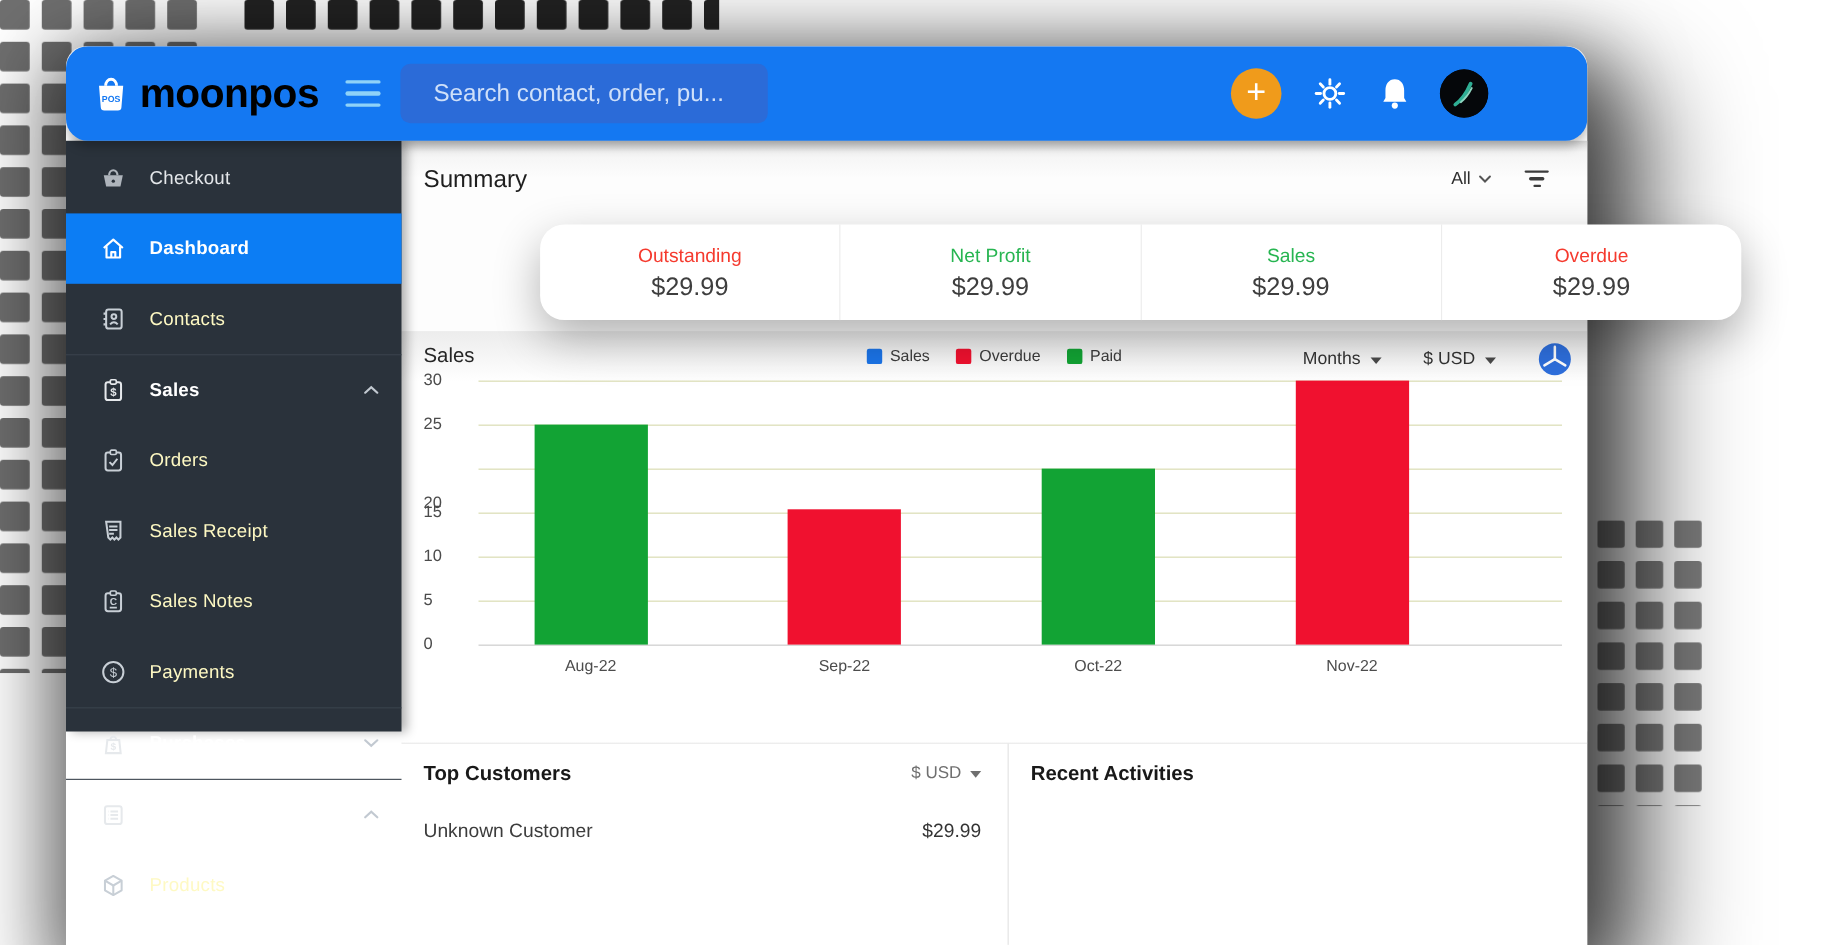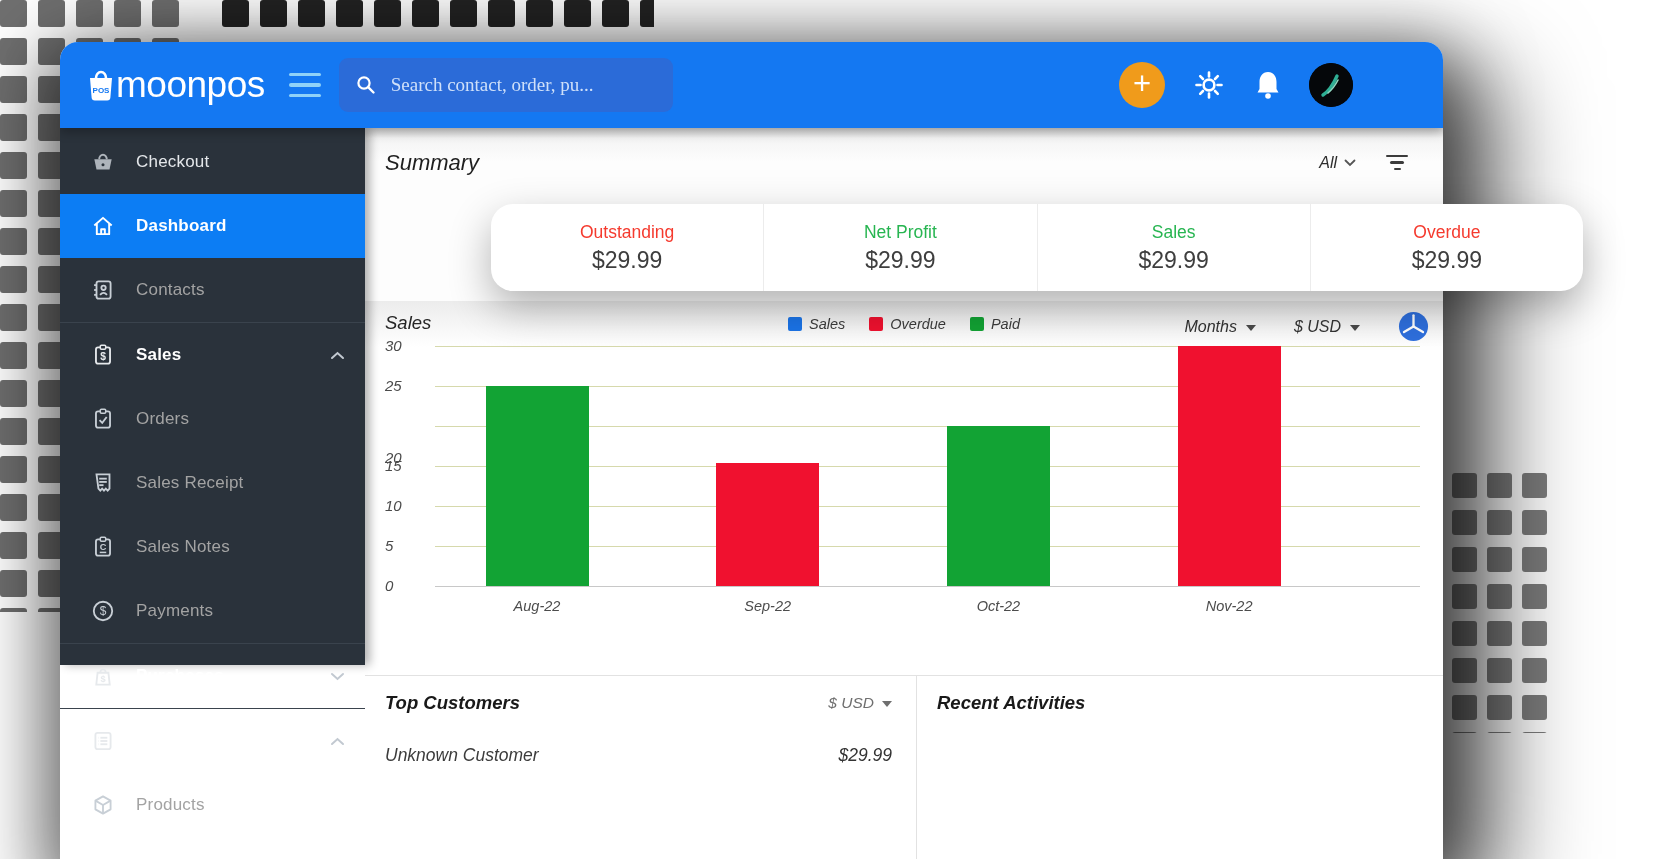--- a/index.html
+++ b/index.html
@@ -12,50 +12,50 @@
   .decor-top{left:222px;top:0;}
   .decor-right{left:1452px;top:473px;}
 
   
   .window{position:absolute;left:60px;top:42px;width:1383px;height:817px;z-index:2;
           background:#ffffff;border-radius:18px 18px 0 0;overflow:hidden;
           box-shadow:0 22px 70px 18px rgba(0,0,0,0.55), 55px 35px 95px 5px rgba(0,0,0,0.5);}
 
   
   .topbar{position:relative;height:86px;background:#1478f2;display:flex;align-items:center;
-          padding:0 26px;z-index:3;box-shadow:0 4px 10px rgba(0,0,0,0.28);}
-  .brand{color:#ffffff;font-size:37px;font-weight:normal;letter-spacing:-0.5px;}
+          padding:0 26px;z-index:3;box-shadow:0 4px 10px rgba(0,0,0,0.28);border-radius:20px;}
+  .brand{color:#000000;font-size:37px;font-weight:bold;letter-spacing:-0.5px;margin-left:11px;}
   .burger{margin-left:24px;width:32px;display:flex;flex-direction:column;gap:7px;cursor:pointer;}
   .burger i{display:block;height:3.5px;border-radius:2px;background:#8fd2f8;}
   .searchbox{margin-left:18px;width:334px;height:54px;border-radius:9px;background:#2b6bd8;
              display:flex;align-items:center;padding:0 16px;box-sizing:border-box;}
   .searchbox input{flex:1;background:transparent;border:none;outline:none;color:#eaf2ff;
-                   font-size:19px;margin-left:12px;font-family:Liberation Serif, serif;}
+                   font-size:22px;margin-left:12px;font-family:Liberation Sans, sans-serif;}
   .searchbox input::placeholder{color:#cfe0f9;opacity:1;}
   .tb-right{margin-left:auto;margin-right:64px;display:flex;align-items:center;gap:26px;}
   .plus-btn{width:46px;height:46px;border-radius:50%;background:#f09b1b;color:#fff;font-size:31px;
             display:flex;align-items:center;justify-content:center;line-height:1;padding-bottom:3px;
             box-sizing:border-box;cursor:pointer;}
   .avatar{width:44px;height:44px;border-radius:50%;background:#05070a;overflow:hidden;cursor:pointer;}
 
   
   .win-body{display:flex;height:537px;}
   .sidebar{width:305px;background:#2a323b;flex:0 0 305px;position:relative;z-index:2;
            box-shadow:5px 0 9px rgba(0,0,0,0.30);padding-top:2px;}
   .side-item{height:64px;display:flex;align-items:center;padding:0 20px 0 28px;cursor:pointer;position:relative;}
   .side-item .s-icon{width:30px;display:flex;justify-content:center;}
-  .side-item .s-label{margin-left:18px;font-size:17px;color:#a3a3a3;letter-spacing:0.2px;}
+  .side-item .s-label{margin-left:18px;font-size:17px;color:#fef9c3;letter-spacing:0.2px;}
   .side-item.section .s-label{color:#fff;font-weight:bold;}
   .side-item.light .s-label{color:#e4e7ea;}
   .side-item.active{background:#0c7df4;}
   .side-item.active .s-label{color:#fff;font-weight:bold;}
   .side-item .chev{margin-left:auto;}
   .side-div{height:1px;background:#3a434d;margin:0;}
 
-  .main{flex:1;background:#fdfdfd;position:relative;font-style:italic;}
+  .main{flex:1;background:#fdfdfd;position:relative;}
 
   
   .summary-header{height:69px;display:flex;align-items:center;padding:0 35px 0 20px;
                   background:linear-gradient(180deg,#d9d9d9 0px,#f4f4f4 10px,#fdfdfd 34px);}
   .summary-title{font-size:22px;color:#1f1f1f;}
   .range-dd{margin-left:auto;display:flex;align-items:center;gap:7px;color:#2e2e2e;font-size:16px;cursor:pointer;}
   .filter-ic{margin-left:30px;display:flex;flex-direction:column;align-items:center;gap:4px;cursor:pointer;}
   .filter-ic i{display:block;height:2.5px;border-radius:2px;background:#3c3c3c;}
 
   .cards-gap{height:104px;background:#fdfdfd;}

